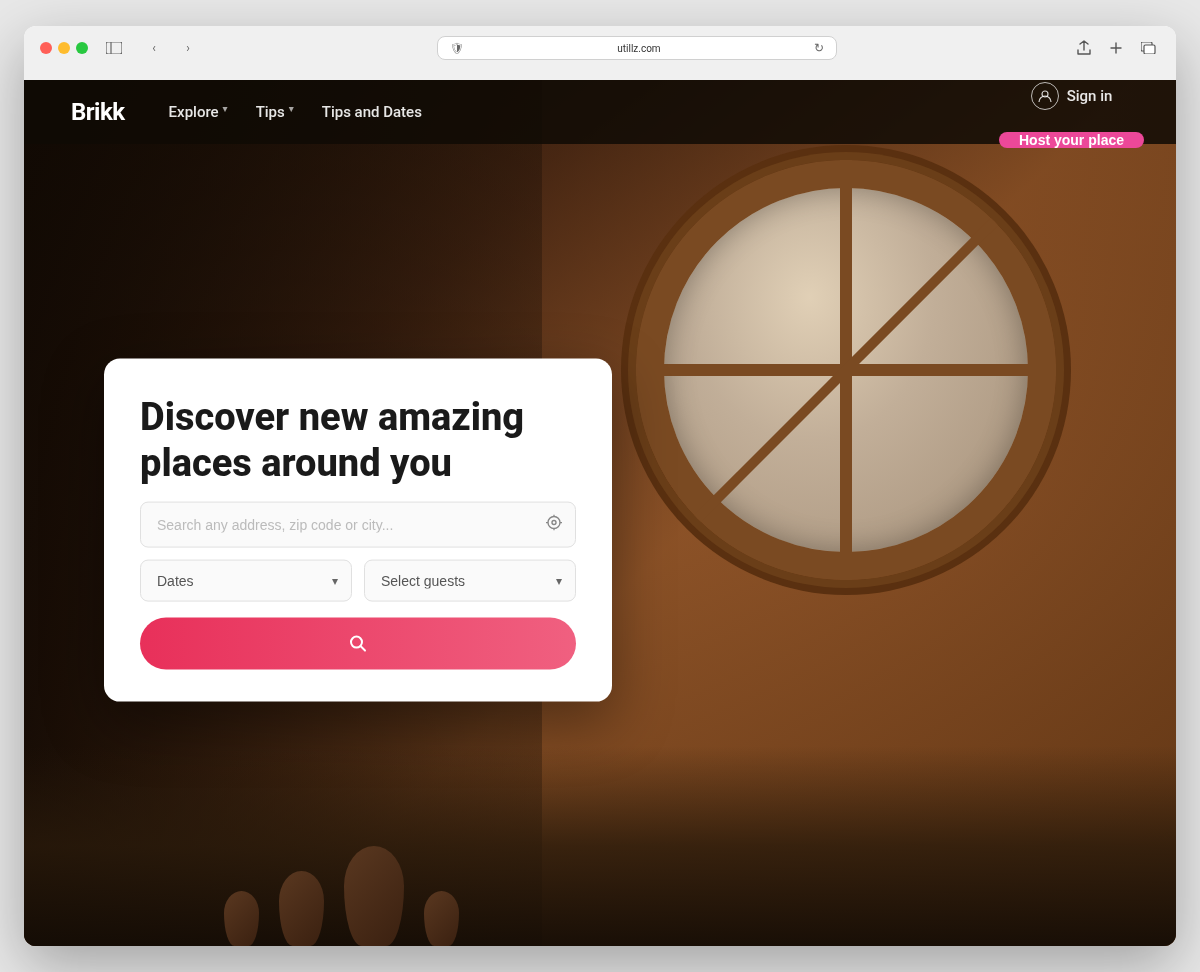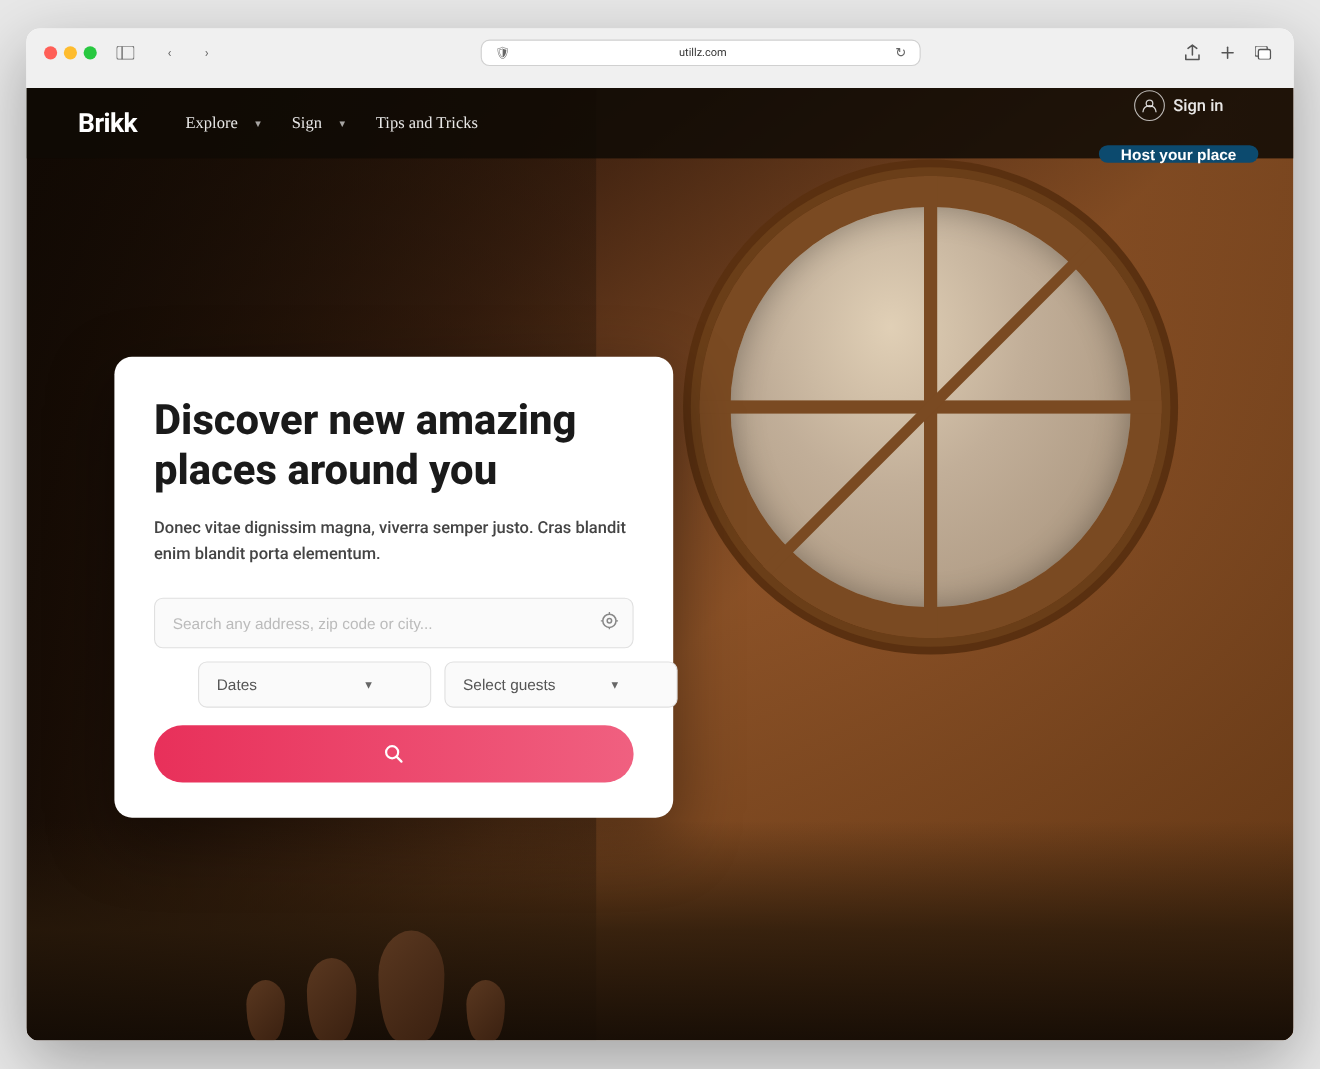--- a/index.html
+++ b/index.html
@@ -294,24 +294,23 @@
     }
 
     .nav-link {
       color: rgba(255,255,255,0.9);
       font-size: 15px;
       font-weight: 500;
       padding: 6px 12px;
       border-radius: 6px;
       cursor: pointer;
       display: flex;
-      align-items: center;
-      gap: 16px;
+      align-items: flex-start;
+      gap: 4px;
       white-space: nowrap;
-      font-family: Liberation Serif, serif;
     }
 
     .nav-link .chevron {
       font-size: 10px;
       opacity: 0.7;
     }
 
     .nav-right {
       display: flex;
       align-items: center;
@@ -336,21 +335,21 @@
       border-radius: 50%;
       border: 1.5px solid rgba(255,255,255,0.7);
       display: flex;
       align-items: center;
       justify-content: center;
       font-size: 14px;
       color: rgba(255,255,255,0.8);
     }
 
     .host-btn {
-      background: #0c4a6e;
+      background: #ec4899;
       color: #fff;
       font-size: 14px;
       font-weight: 600;
       padding: 0 20px;
       border-radius: 8px;
       cursor: pointer;
       border: none;
       white-space: nowrap;
     }
 
@@ -428,21 +427,20 @@
       width: 100%;
       padding: 12px 40px 12px 16px;
       border: 1.5px solid #e0e0e0;
       border-radius: 8px;
       font-size: 14px;
       color: #555;
       background: #fafafa;
       appearance: none;
       cursor: pointer;
       outline: none;
-      margin-left: 40px;
     }
 
     .select-chevron {
       position: absolute;
       right: 14px;
       top: 50%;
       transform: translateY(-50%);
       color: #666;
       font-size: 12px;
       pointer-events: none;
@@ -542,45 +540,44 @@
 
     <nav class="navbar">
       <div class="nav-logo">Brikk</div>
 
       <div class="nav-links">
         <div class="nav-link">
           <span>Explore</span>
           <span class="chevron">▾</span>
         </div>
         <div class="nav-link">
-          <span>Sign</span>
+          <span>Tips</span>
           <span class="chevron">▾</span>
         </div>
         <div class="nav-link">
-          <span>Tips and Tricks</span>
+          <span>Tips and Dates</span>
         </div>
       </div>
 
       <div class="nav-right">
         <div class="sign-in-btn">
           <div class="user-icon">
             <svg width="14" height="14" viewBox="0 0 14 14" fill="none">
               <circle cx="7" cy="5" r="3" stroke="rgba(255,255,255,0.8)" stroke-width="1.2" fill="none"></circle>
               <path d="M1 13c0-3.3 2.7-6 6-6s6 2.7 6 6" stroke="rgba(255,255,255,0.8)" stroke-width="1.2" fill="none"></path>
             </svg>
           </div>
           <span>Sign in</span>
         </div>
         <button class="host-btn">Host your place</button>
       </div>
     </nav>
 
     <div class="search-card">
       <h1 class="hero-title">Discover new amazing places around you</h1>
-      <p class="hero-subtitle">Donec vitae dignissim magna, viverra semper justo. Cras blandit enim blandit porta elementum.</p>
 
       <div class="search-input-wrapper">
         <input type="text" class="search-input" placeholder="Search any address, zip code or city..." style="">
         <span class="location-icon">
           <svg width="16" height="16" viewBox="0 0 16 16" fill="none">
             <circle cx="8" cy="8" r="6" stroke="#888" stroke-width="1.4" fill="none"></circle>
             <circle cx="8" cy="8" r="2" stroke="#888" stroke-width="1.4" fill="none"></circle>
             <line x1="8" y1="2" x2="8" y2="0" stroke="#888" stroke-width="1.2"></line>
             <line x1="8" y1="14" x2="8" y2="16" stroke="#888" stroke-width="1.2"></line>
             <line x1="2" y1="8" x2="0" y2="8" stroke="#888" stroke-width="1.2"></line>

